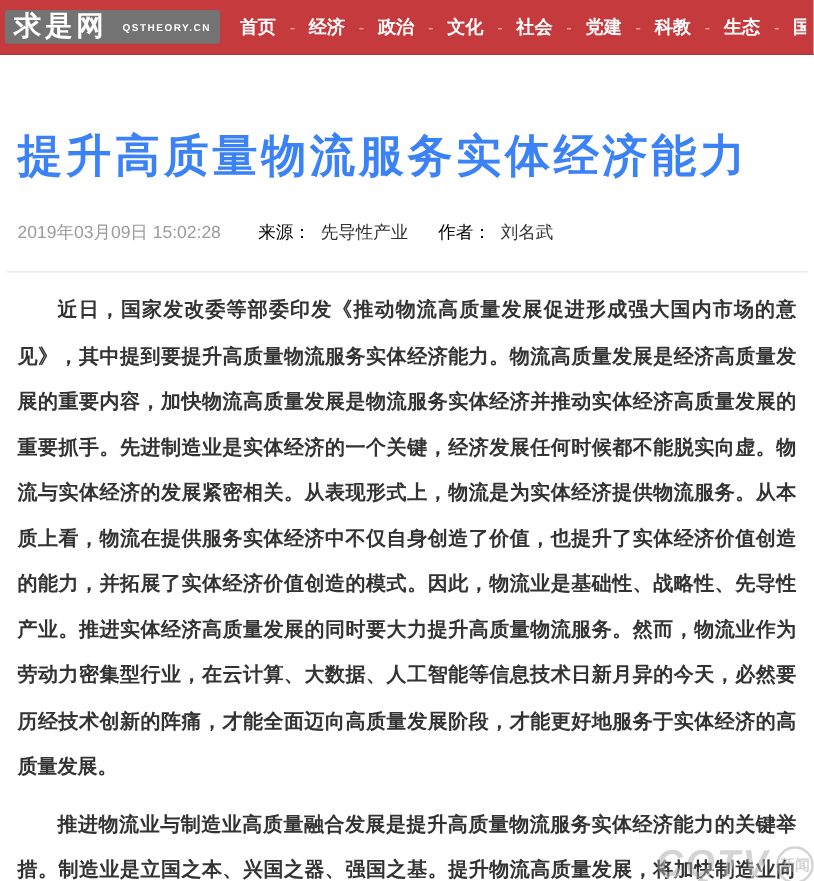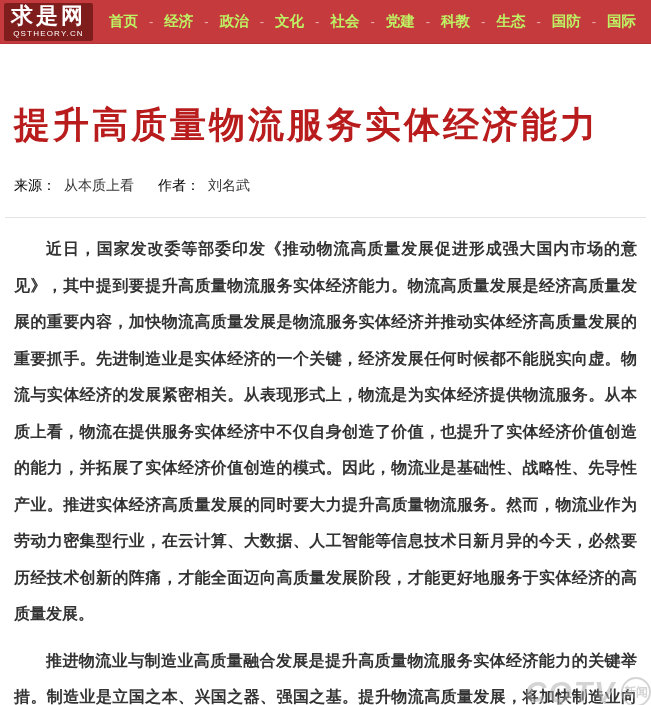--- a/index.html
+++ b/index.html
@@ -15,71 +15,72 @@
     height: 44px;
     background: #c53a3d;
     border-bottom: 1px solid #b53236;
     display: flex;
     align-items: center;
     padding: 0 6px 0 4px;
     white-space: nowrap;
     overflow: hidden;
   }
   .logo {
-    background: #7f1d1d;
+    background: #737373;
     border-radius: 2px;
     color: #ffffff;
     padding: 2px 7px 3px 7px;
     margin-right: 16px;
     display: flex;
-    flex-direction: column;
+    flex-direction: row;
     align-items: center;
     line-height: 1;
     cursor: pointer;
     flex: 0 0 auto;
   }
   .logo-title {
     font-size: 22px;
     font-weight: bold;
     letter-spacing: 3px;
   }
   .logo-sub {
     font-size: 8px;
     letter-spacing: 1.2px;
     margin-top: 3px;
-    font-weight: normal;
+    font-weight: bold;
+    margin-left: 12px;
   }
   .nav {
     display: flex;
     align-items: center;
     flex: 1;
     overflow: hidden;
   }
   .nav-item {
-    color: #bef264;
+    color: #ffffff;
     font-size: 14.5px;
     font-weight: bold;
     text-decoration: none;
     cursor: pointer;
     flex: 0 0 auto;
   }
   .nav-sep {
     color: #efb0b0;
     font-size: 13px;
     margin: 0 11px;
     flex: 0 0 auto;
   }
   
   .content { padding: 0 14px; }
   .article-title {
     margin-top: 58px;
     font-size: 36px;
     line-height: 1.25;
     font-weight: bold;
-    color: #b91c1c;
+    color: #3b82f6;
     letter-spacing: 3px;
   }
   .meta {
     margin-top: 30px;
     font-size: 14px;
     display: flex;
     align-items: baseline;
   }
   .meta-date { color: #9b9b9b; margin-right: 30px; }
   .meta-label { color: #000000; margin-right: 8px; }
@@ -161,22 +162,23 @@
     <span class="nav-sep">-</span>
     <a class="nav-item">国际</a>
 
   </nav>
 </header>
 
 <main class="content">
   <h1 class="article-title">提升高质量物流服务实体经济能力</h1>
 
   <div class="meta">
+    <span class="meta-date">2019年03月09日 15:02:28</span>
     <span class="meta-label">来源：</span>
-    <span class="meta-value">从本质上看</span>
+    <span class="meta-value">先导性产业</span>
     <span class="meta-label">作者：</span>
     <span class="meta-value">刘名武</span>
   </div>
 
   <hr class="divider">
 
   <article class="article-body">
     <p>近日，国家发改委等部委印发《推动物流高质量发展促进形成强大国内市场的意见》，其中提到要提升高质量物流服务实体经济能力。物流高质量发展是经济高质量发展的重要内容，加快物流高质量发展是物流服务实体经济并推动实体经济高质量发展的重要抓手。先进制造业是实体经济的一个关键，经济发展任何时候都不能脱实向虚。物流与实体经济的发展紧密相关。从表现形式上，物流是为实体经济提供物流服务。从本质上看，物流在提供服务实体经济中不仅自身创造了价值，也提升了实体经济价值创造的能力，并拓展了实体经济价值创造的模式。因此，物流业是基础性、战略性、先导性产业。推进实体经济高质量发展的同时要大力提升高质量物流服务。然而，物流业作为劳动力密集型行业，在云计算、大数据、人工智能等信息技术日新月异的今天，必然要历经技术创新的阵痛，才能全面迈向高质量发展阶段，才能更好地服务于实体经济的高质量发展。</p>
     <p>推进物流业与制造业高质量融合发展是提升高质量物流服务实体经济能力的关键举措。制造业是立国之本、兴国之器、强国之基。提升物流高质量发展，将加快制造业向全球价值链中高端的步伐。一是构建适应智能制造、先进制造等高质量制造需求的物流</p>
   </article>

